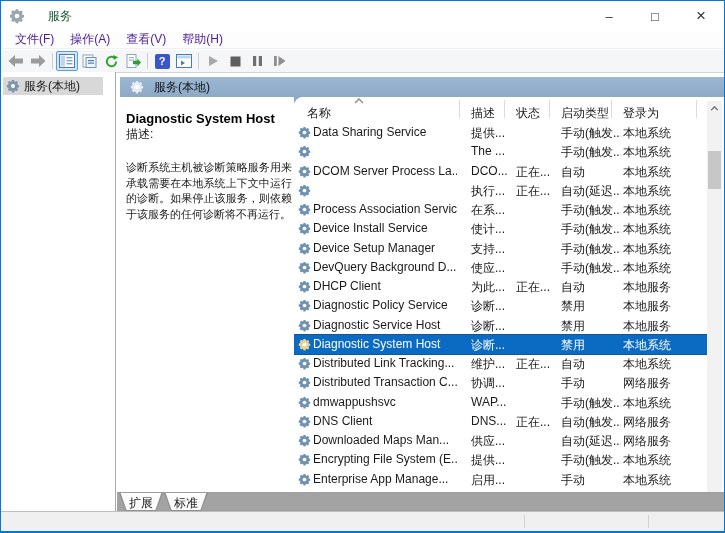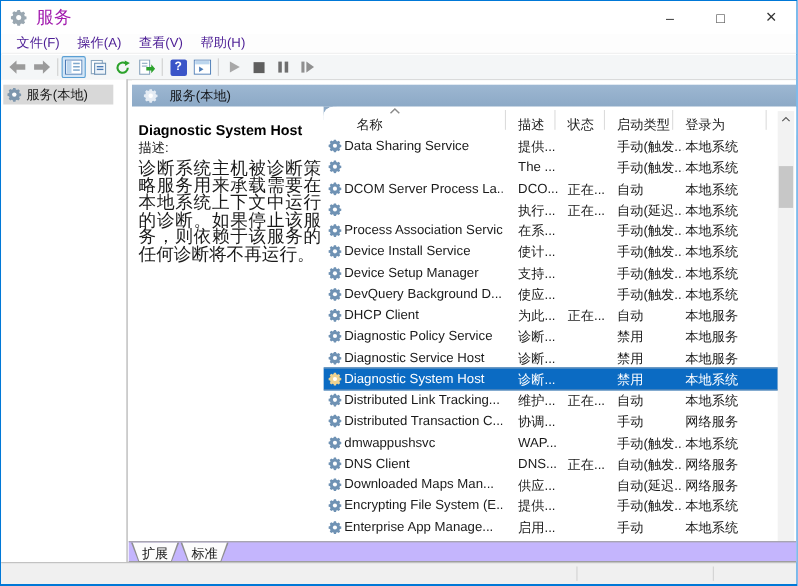--- a/index.html
+++ b/index.html
@@ -7,21 +7,21 @@
   body {
     position:relative;
     font-family:"Liberation Sans","DejaVu Sans",sans-serif;
     font-size:12px; color:#1a1a1a; background:#fff;
     border:1px solid #0078d7; border-bottom-width:2px;
     overflow:hidden;
   }
   
   .titlebar { position:absolute; left:0; top:0; right:0; height:30px; background:#fff; display:flex; align-items:center; }
   .titlebar .app-icon { width:16px; height:16px; margin-left:8px; color:#9aa7b1; }
-  .titlebar .title { margin-left:8px; font-size:16px; color:#a21caf; }
+  .titlebar .title { margin-left:23px; font-size:12px; color:#14532d; }
   .win-controls { position:absolute; right:0; top:0; height:30px; display:flex; }
   .win-btn { width:46px; height:30px; display:flex; align-items:center; justify-content:center; color:#333; font-size:13px; }
   .win-btn.close { font-size:17px; }
   
   .menubar { position:absolute; left:0; top:30px; right:0; height:18px; background:#fdfdfd; display:flex; align-items:center; padding-left:6px; border-bottom:1px solid #f0f0f0;}
   .menu-item { padding:0 8px; color:#4c1d95; }
   
   .toolbar { position:absolute; left:0; top:49px; right:0; height:23px; background:#f4f6f7; border-bottom:1px solid #d4d4d4; display:flex; align-items:center; padding-left:4px; }
   .tbtn { width:22px; height:20px; display:flex; align-items:center; justify-content:center; }
   .tbtn.active { border:1px solid #5a9fd4; background:#d4e6f6; border-radius:2px; }
@@ -34,21 +34,21 @@
   .content { position:absolute; left:119px; top:72px; right:0; bottom:20px; background:#fff; }
   .band { position:absolute; left:0; top:4px; right:0; height:20px; background:linear-gradient(#9db7d2,#8CA9C6); display:flex; align-items:center; }
   .band .gear { width:14px; height:14px; margin-left:10px; color:#e5ecf4; }
   .band .band-label { margin-left:10px; color:#14161a; }
   
   .corner-patch { position:absolute; left:174px; top:24px; width:12px; height:12px; background:#8CA9C6; }
   
   .extended { position:absolute; left:0; top:24px; width:174px; bottom:0; background:#fff; padding:14px 2px 0 6px; }
   .extended .svc-title { font-weight:bold; font-size:13px; color:#000; }
   .extended .desc-label { }
-  .extended .desc-body { margin-top:3px; width:166px; font-size:16px; line-height:15.5px; text-align:justify; }
+  .extended .desc-body { margin-top:17px; width:166px; font-size:11px; line-height:15.5px; text-align:justify; }
   
   .listview { position:absolute; left:174px; top:24px; right:0; bottom:0; background:#fff; border-top-left-radius:9px; overflow:hidden; }
   .lv-header { position:absolute; left:0; top:0; right:0; height:26px; background:#fff; }
   .lv-header .hsep { position:absolute; top:3px; height:18px; width:1px; background:#dcdcdc; }
   .lv-header .hlabel { position:absolute; top:8px; white-space:nowrap; color:#1a1a1a; }
   .sort-caret { position:absolute; left:60px; top:1px; width:10px; height:6px; color:#8a8a8a; }
   .lv-rows { position:absolute; left:0; top:26px; right:0; bottom:0; overflow:hidden; }
   .row { position:relative; height:19.25px; width:413px; }
   .row span { position:absolute; top:2px; white-space:nowrap; overflow:hidden; }
   .row .gear { position:absolute; left:4px; top:3px; width:13px; height:13px; color:#6f92b4; }
@@ -58,21 +58,21 @@
   .c-startup { left:267px; width:60px; }
   .c-logon   { left:329px; width:70px; }
   .row.selected { background:#0b6bc3; color:#fff; outline:1px solid #0a58a0; }
   .row.selected .gear { color:#ecd291; }
   
   .vscroll { position:absolute; right:2px; top:4px; bottom:2px; width:15px; background:#f2f2f2; }
   .vs-arrow { position:absolute; left:0; width:15px; height:15px; display:flex; align-items:center; justify-content:center; color:#5a5a5a; }
   .vs-up { top:0; } .vs-down { bottom:0; }
   .vs-thumb { position:absolute; left:1px; top:50px; width:13px; height:38px; background:#c7c7c7; }
   
-  .tabstrip { position:absolute; left:116px; right:0; bottom:20px; height:19px; background:#c4b5fd; border-top:1px solid #9e9e9e; border-bottom:1px solid #9e9e9e; }
+  .tabstrip { position:absolute; left:116px; right:0; bottom:20px; height:19px; background:#a3a3a3; border-top:1px solid #9e9e9e; border-bottom:1px solid #9e9e9e; }
   .tab { position:absolute; top:0; height:18px; }
   .tab .tab-bg { position:absolute; inset:0; background:#8e8e8e; clip-path:polygon(0 0,100% 0,calc(100% - 7px) 100%,7px 100%); }
   .tab .tab-fill { position:absolute; inset:0; background:#fcfcfc; clip-path:polygon(1.6px 0,calc(100% - 1.6px) 0,calc(100% - 7.6px) calc(100% - 1px),7.6px calc(100% - 1px)); }
   .tab .tab-label { position:absolute; left:0; right:0; top:2px; text-align:center; }
   .tab-extended { left:2px; width:44px; }
   .tab-standard { left:47px; width:44px; }
   
   .statusbar { position:absolute; left:0; right:0; bottom:0; height:20px; background:#f0f0f0; border-top:1px solid #bdbdbd; }
   .sb-sep { position:absolute; top:3px; bottom:3px; width:1px; background:#d2d2d2; }
   svg { display:block; }
@@ -209,21 +209,21 @@
     <div class="svc-title">Diagnostic System Host</div>
     <div class="desc-label">描述:</div>
     <div class="desc-body">诊断系统主机被诊断策略服务用来承载需要在本地系统上下文中运行的诊断。如果停止该服务，则依赖于该服务的任何诊断将不再运行。</div>
   </div>
 
   <div class="listview">
     <div class="lv-header">
       <svg class="sort-caret" viewBox="0 0 10 6">
           <polyline points="1,5 5,1 9,5" fill="none" stroke="#8a8a8a" stroke-width="1.3"></polyline>
         </svg>
-      <span class="hlabel" style="left:30px">名称</span>
+      <span class="hlabel" style="left:13px">名称</span>
       <span class="hlabel" style="left:177px">描述</span>
       <span class="hlabel" style="left:222px">状态</span>
       <span class="hlabel" style="left:267px">启动类型</span>
       <span class="hlabel" style="left:329px">登录为</span>
       <span class="hsep" style="left:165px"></span>
       <span class="hsep" style="left:210px"></span>
       <span class="hsep" style="left:255px"></span>
       <span class="hsep" style="left:317px"></span>
       <span class="hsep" style="left:402px"></span>
     </div>

